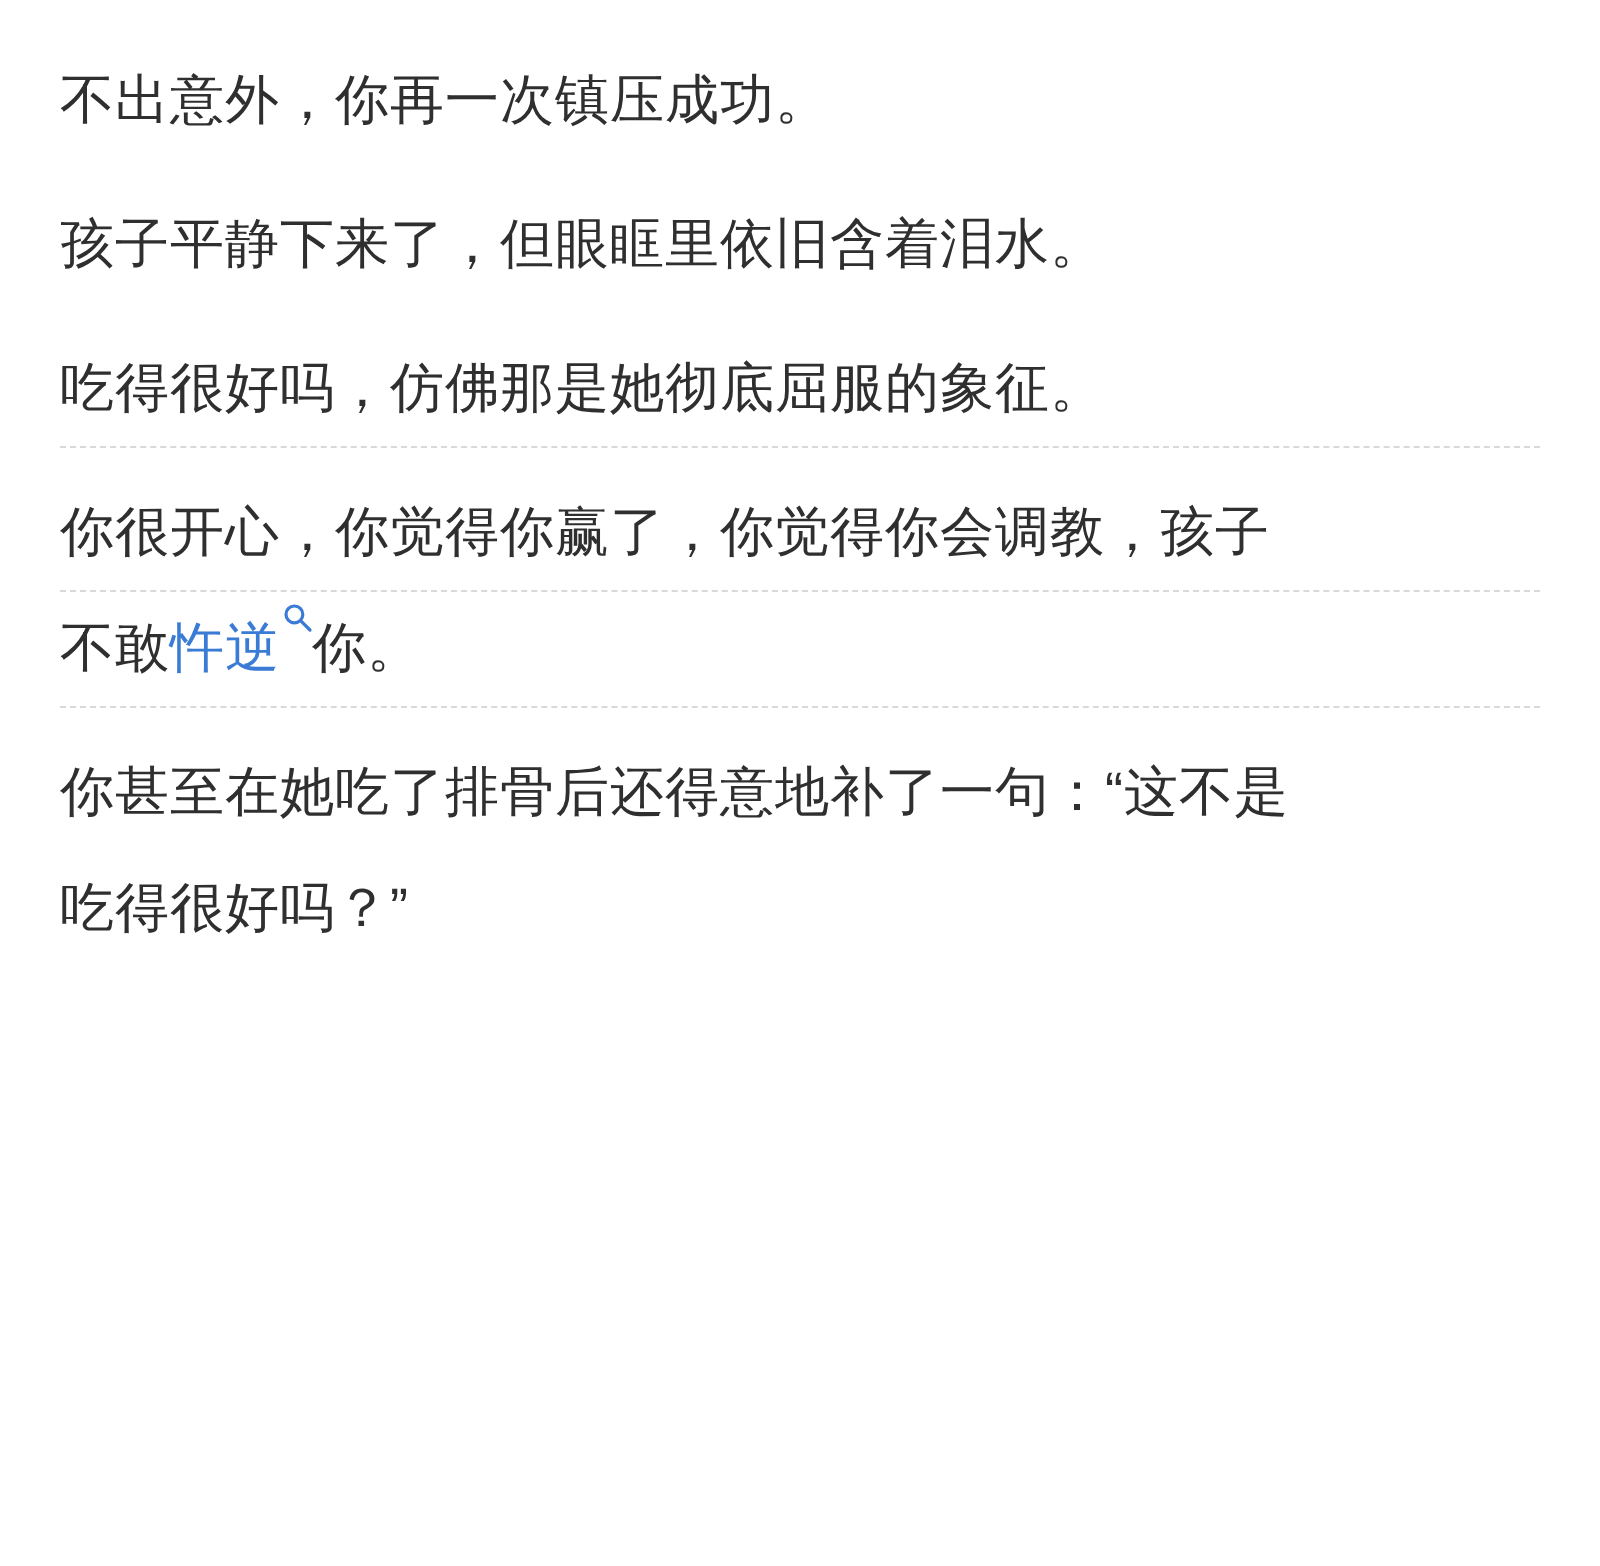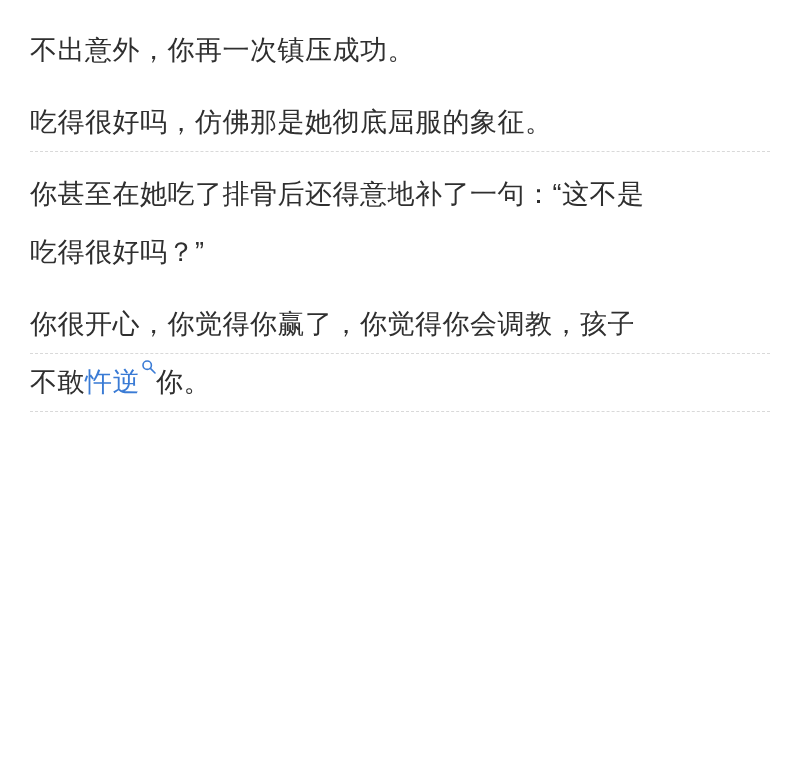--- a/index.html
+++ b/index.html
@@ -69,32 +69,35 @@
 <body>
 
 <div class="page">
   <div class="content">
 
     <p class="para plain">
       <span class="line">不出意外，你再一次镇压成功。</span>
     </p>
 
 
+    <p class="para plain">
+      <span class="line">孩子平静下来了，但眼眶里依旧含着泪水。</span>
+    </p>
 
     <p class="para underlined">
       <span class="line">吃得很好吗，仿佛那是她彻底屈服的象征。</span>
-    </p>
-
-    <p class="para plain">
-      <span class="line">你甚至在她吃了排骨后还得意地补了一句：“这不是</span>
-      <span class="line">吃得很好吗？”</span>
     </p>
 
     <p class="para underlined">
       <span class="line">你很开心，你觉得你赢了，你觉得你会调教，孩子</span>
       <span class="line"><span>不敢</span><span class="hl">忤逆</span><span class="search-glyph"><svg width="16" height="16" viewBox="0 0 16 16">
               <circle cx="6.2" cy="6.2" r="4.2" fill="none" stroke="#3a7bd5" stroke-width="1.6"></circle>
               <line x1="9.4" y1="9.4" x2="14" y2="14" stroke="#3a7bd5" stroke-width="1.6" stroke-linecap="round"></line>
             </svg></span><span>你。</span></span>
     </p>
 
+    <p class="para plain">
+      <span class="line">你甚至在她吃了排骨后还得意地补了一句：“这不是</span>
+      <span class="line">吃得很好吗？”</span>
+    </p>
+
   </div>
 </div>
 
 </body></html>

